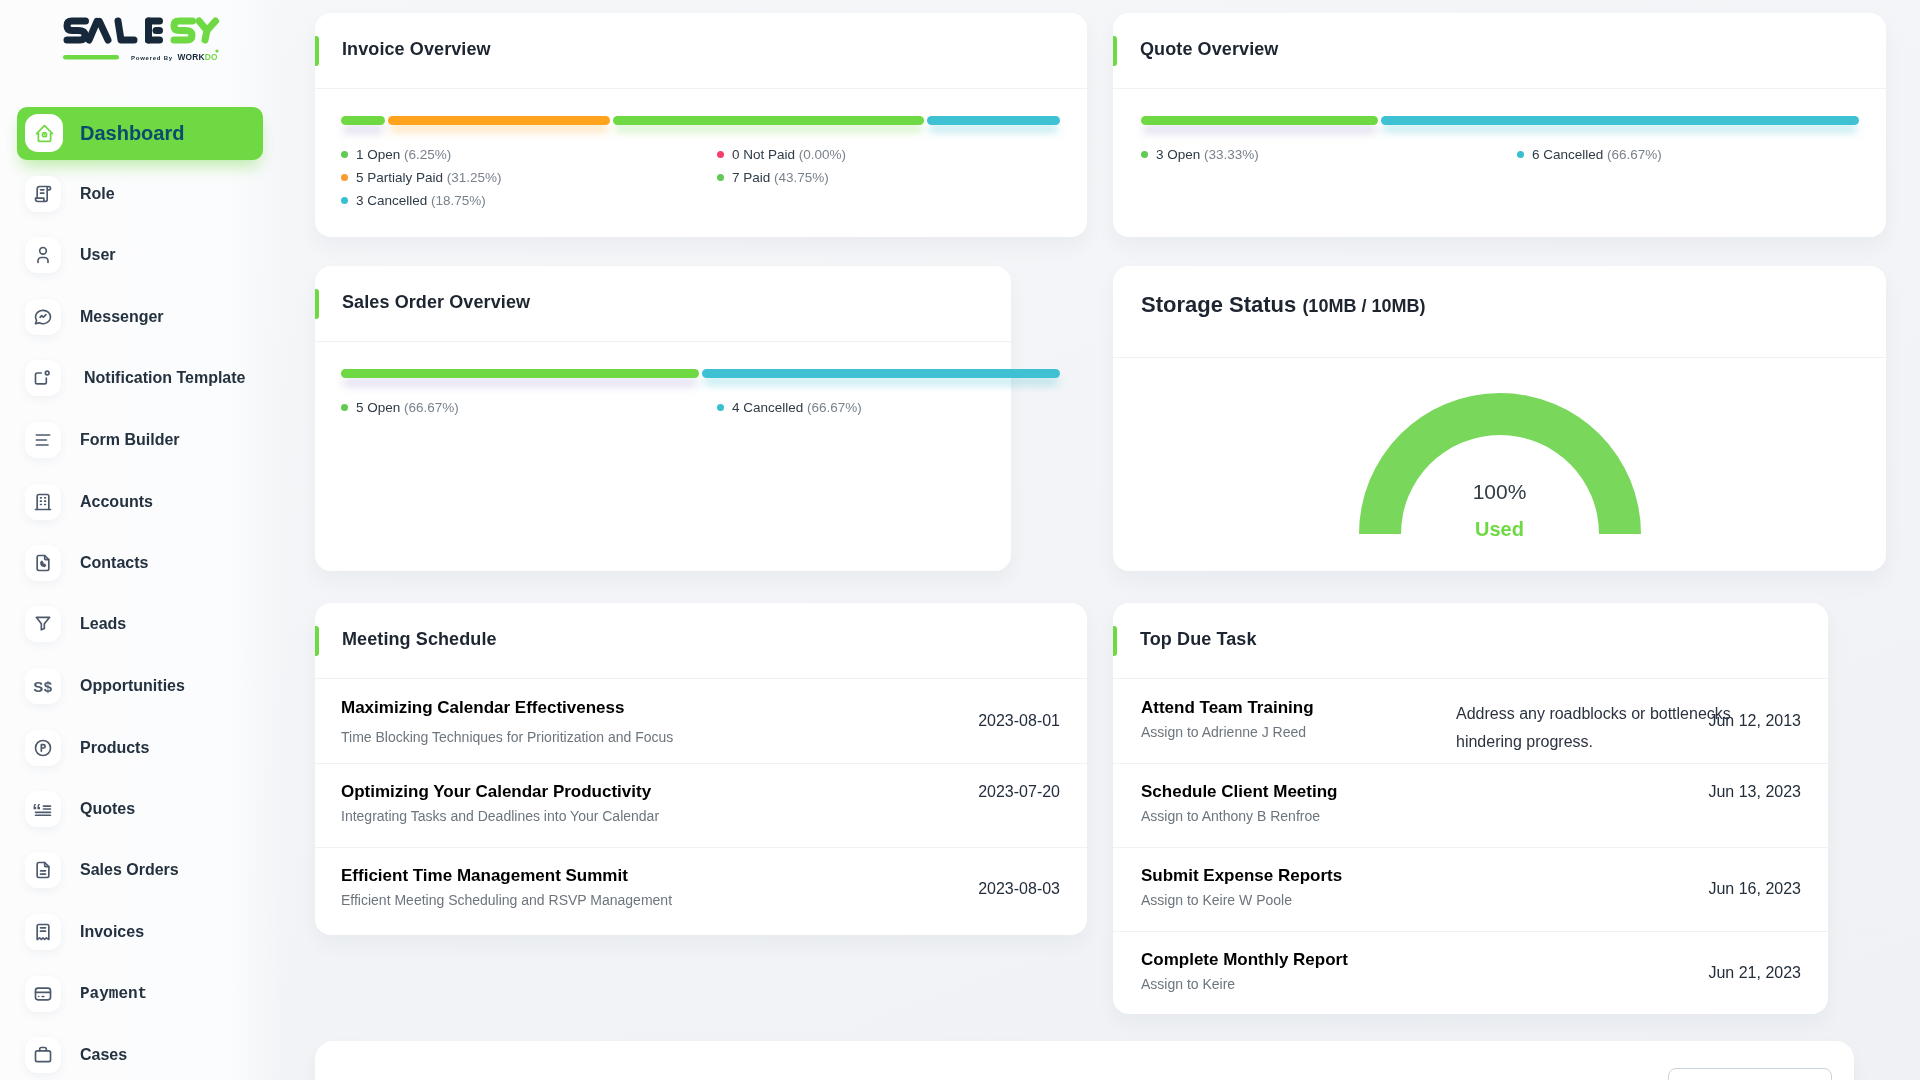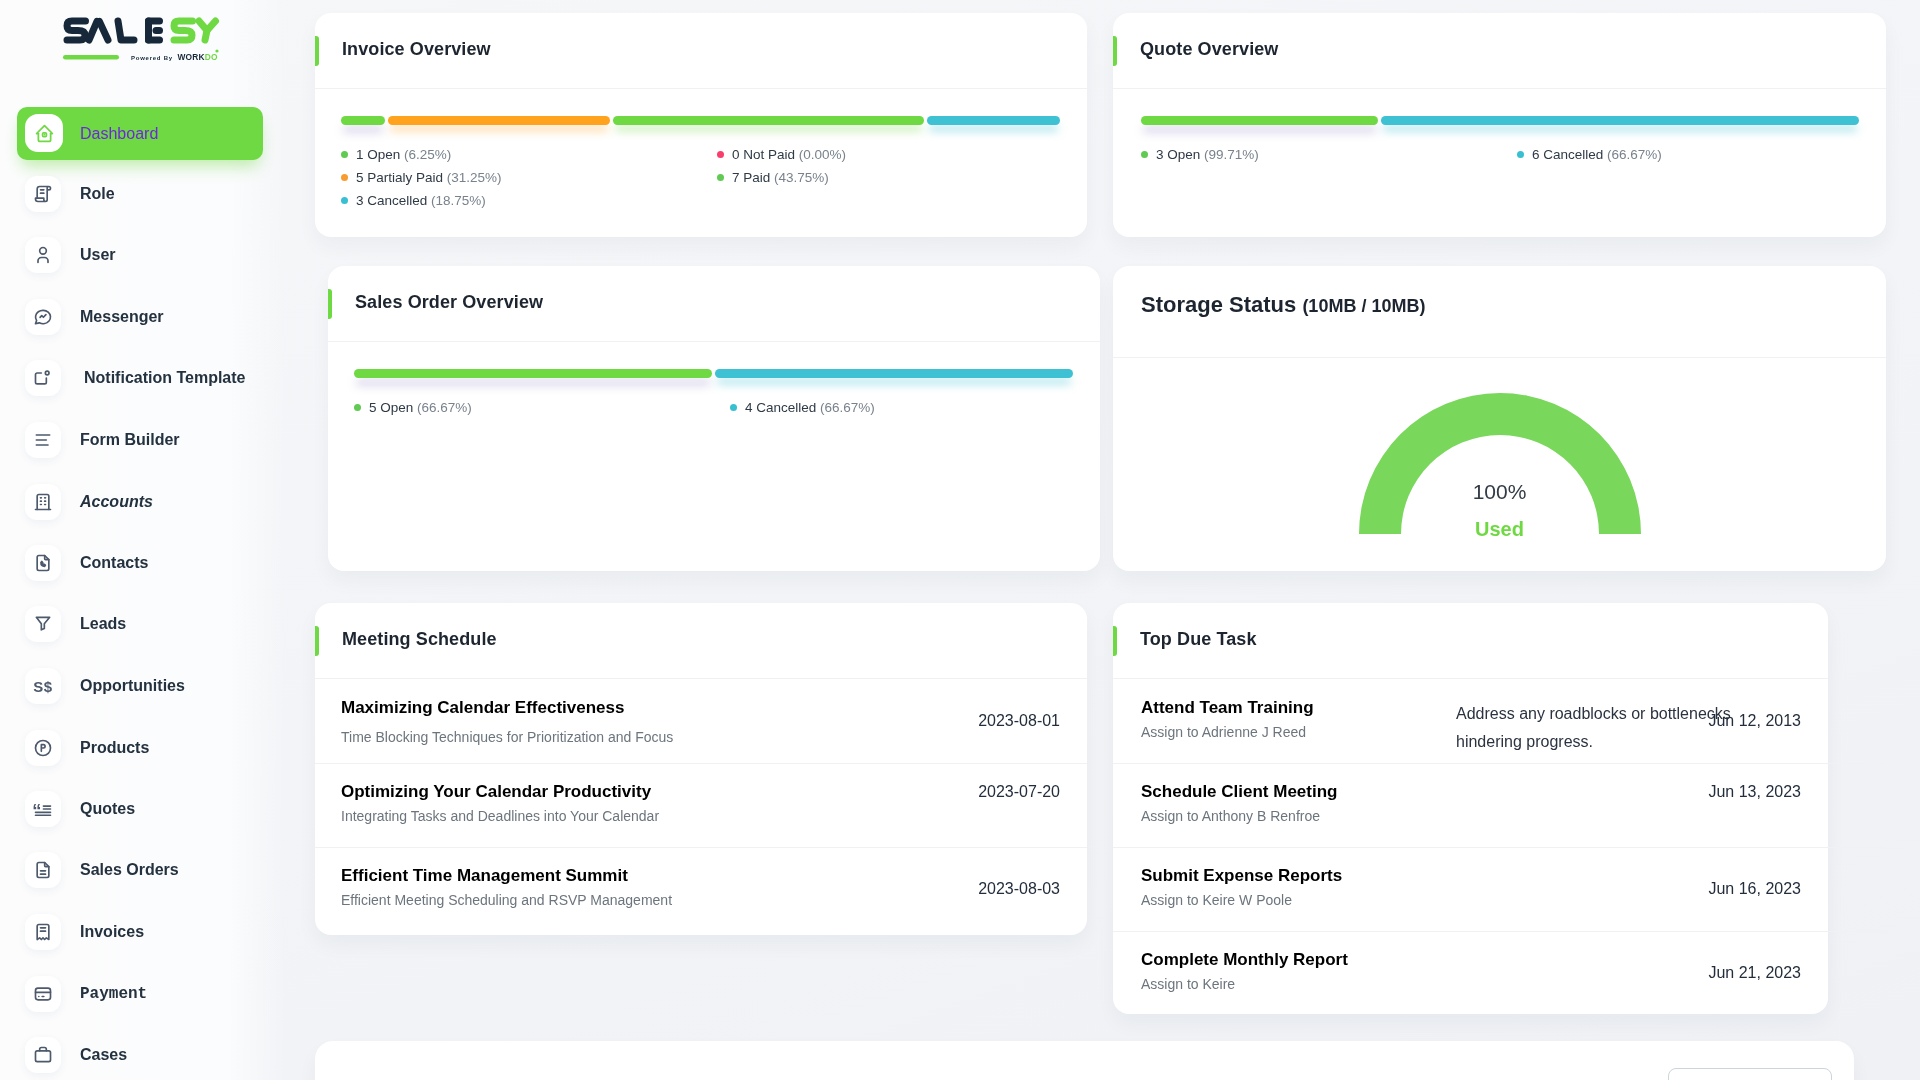--- a/index.html
+++ b/index.html
@@ -66,21 +66,21 @@
 
 <div style="position:absolute;left:17px;top:107px;width:246px;height:53px;background:#6fd943;border-radius:10px;box-shadow:0 10px 16px -4px rgba(111,217,67,.45);">
   <div style="position:absolute;left:8px;top:7px;width:38px;height:38px;background:#fff;border-radius:13px;display:flex;align-items:center;justify-content:center;color:#6fd943;">
     <svg width="21" height="21" viewBox="0 0 24 24" fill="none" stroke="currentColor" stroke-width="2" stroke-linecap="round" stroke-linejoin="round">
         <path d="M5 12H3l9-9 9 9h-2"></path>
         <path d="M5 12v7a2 2 0 0 0 2 2h10a2 2 0 0 0 2-2v-7"></path>
         <rect x="9.8" y="11.2" width="4.4" height="4.4" rx="1.2"></rect>
         <path d="M12 13.4h.01"></path>
       </svg>
   </div>
-  <div style="position:absolute;left:63px;top:0;line-height:53px;font-size:16px;font-weight:400;color:#6d28d9;">Dashboard</div>
+  <div style="position:absolute;left:63px;top:0;line-height:53px;font-size:20px;font-weight:700;color:#0c4a6e;">Dashboard</div>
 </div>
 
 <div class="menu-item" style="top:176px;">
   <div class="menu-ic">
       <svg width="20" height="20" viewBox="0 0 24 24" fill="none" stroke="currentColor" stroke-width="2" stroke-linecap="round" stroke-linejoin="round">
         <path d="M15 21H6a3 3 0 0 1-3-3v-1h10v2a2 2 0 0 0 4 0V5a2 2 0 1 1 2 2h-2m2-4H8a3 3 0 0 0-3 3v11"></path>
         <path d="M9 7h4"></path>
         <path d="M9 11h4"></path>
       </svg>
     </div>
@@ -116,21 +116,21 @@
 <div class="menu-item" style="top:422px;">
   <div class="menu-ic">
       <svg width="20" height="20" viewBox="0 0 24 24" fill="none" stroke="currentColor" stroke-width="2" stroke-linecap="round" stroke-linejoin="round">
         <path d="M4 6h16"></path>
         <path d="M4 12h12"></path>
         <path d="M4 18h14"></path>
       </svg>
     </div>
   <div class="menu-tx">Form Builder</div>
 </div>
-<div class="menu-item" style="top:484px;font-style:italic;">
+<div class="menu-item" style="top:484px;">
   <div class="menu-ic">
       <svg width="20" height="20" viewBox="0 0 24 24" fill="none" stroke="currentColor" stroke-width="2" stroke-linecap="round" stroke-linejoin="round">
         <path d="M5 21V5a2 2 0 0 1 2-2h10a2 2 0 0 1 2 2v16"></path>
         <path d="M3 21h18"></path>
         <path d="M9 7h1M14 7h1M9 11h1M14 11h1M9 15h1M14 15h1"></path>
       </svg>
     </div>
   <div class="menu-tx">Accounts</div>
 </div>
 <div class="menu-item" style="top:545px;">
@@ -237,25 +237,25 @@
 
 <div class="card" style="left:1113px;top:13px;width:773px;height:224px;">
   <div class="chead">
       <div class="accent"></div>
       <h2>Quote Overview</h2>
     </div>
   <div class="bar" style="width:718px;left:28px;">
     <div class="seg gv" style="width:237px;"></div>
     <div class="seg c" style="width:478px;"></div>
   </div>
-  <div class="leg" style="left:28px;top:133.5px;"><span class="dot dg"></span>3 Open <span class="pc">(99.71%)</span></div>
+  <div class="leg" style="left:28px;top:133.5px;"><span class="dot dg"></span>3 Open <span class="pc">(33.33%)</span></div>
   <div class="leg" style="left:404px;top:133.5px;"><span class="dot dc"></span>6 Cancelled <span class="pc">(66.67%)</span></div>
 </div>
 
-<div class="card" style="left:315px;top:266px;width:772px;height:305px;margin-left:13px;">
+<div class="card" style="left:315px;top:266px;width:696px;height:305px;">
   <div class="chead">
       <div class="accent"></div>
       <h2>Sales Order Overview</h2>
     </div>
   <div class="bar" style="width:719px;">
     <div class="seg gv" style="width:358px;"></div>
     <div class="seg c" style="width:358px;"></div>
   </div>
   <div class="leg" style="left:26px;top:133.5px;"><span class="dot dg"></span>5 Open <span class="pc">(66.67%)</span></div>
   <div class="leg" style="left:402px;top:133.5px;"><span class="dot dc"></span>4 Cancelled <span class="pc">(66.67%)</span></div>

